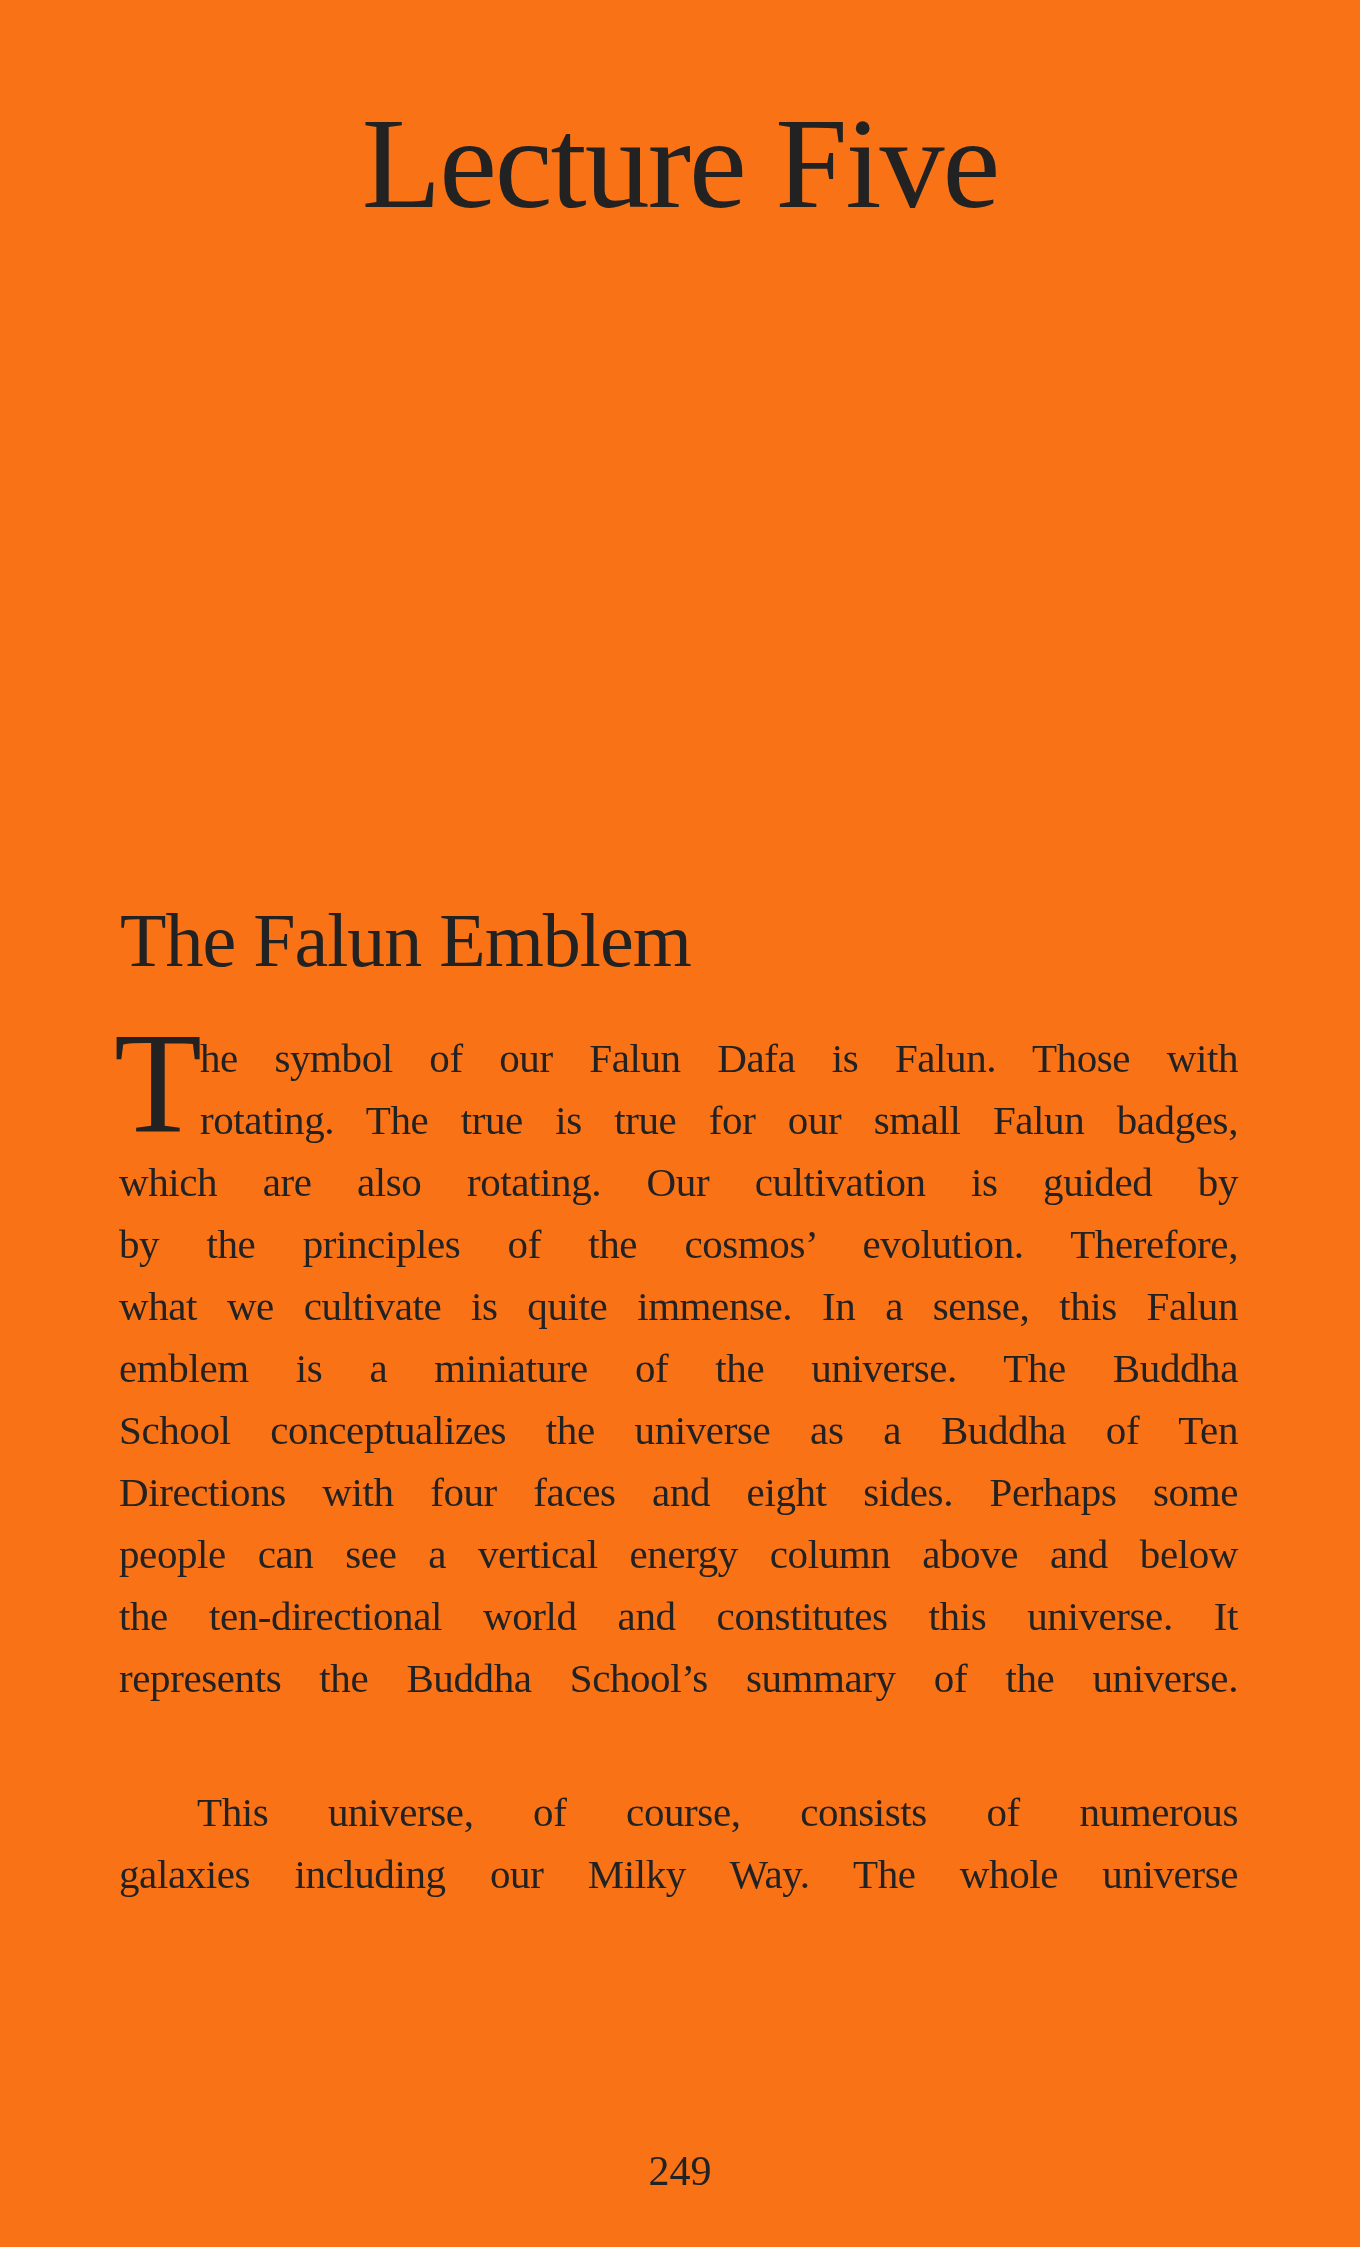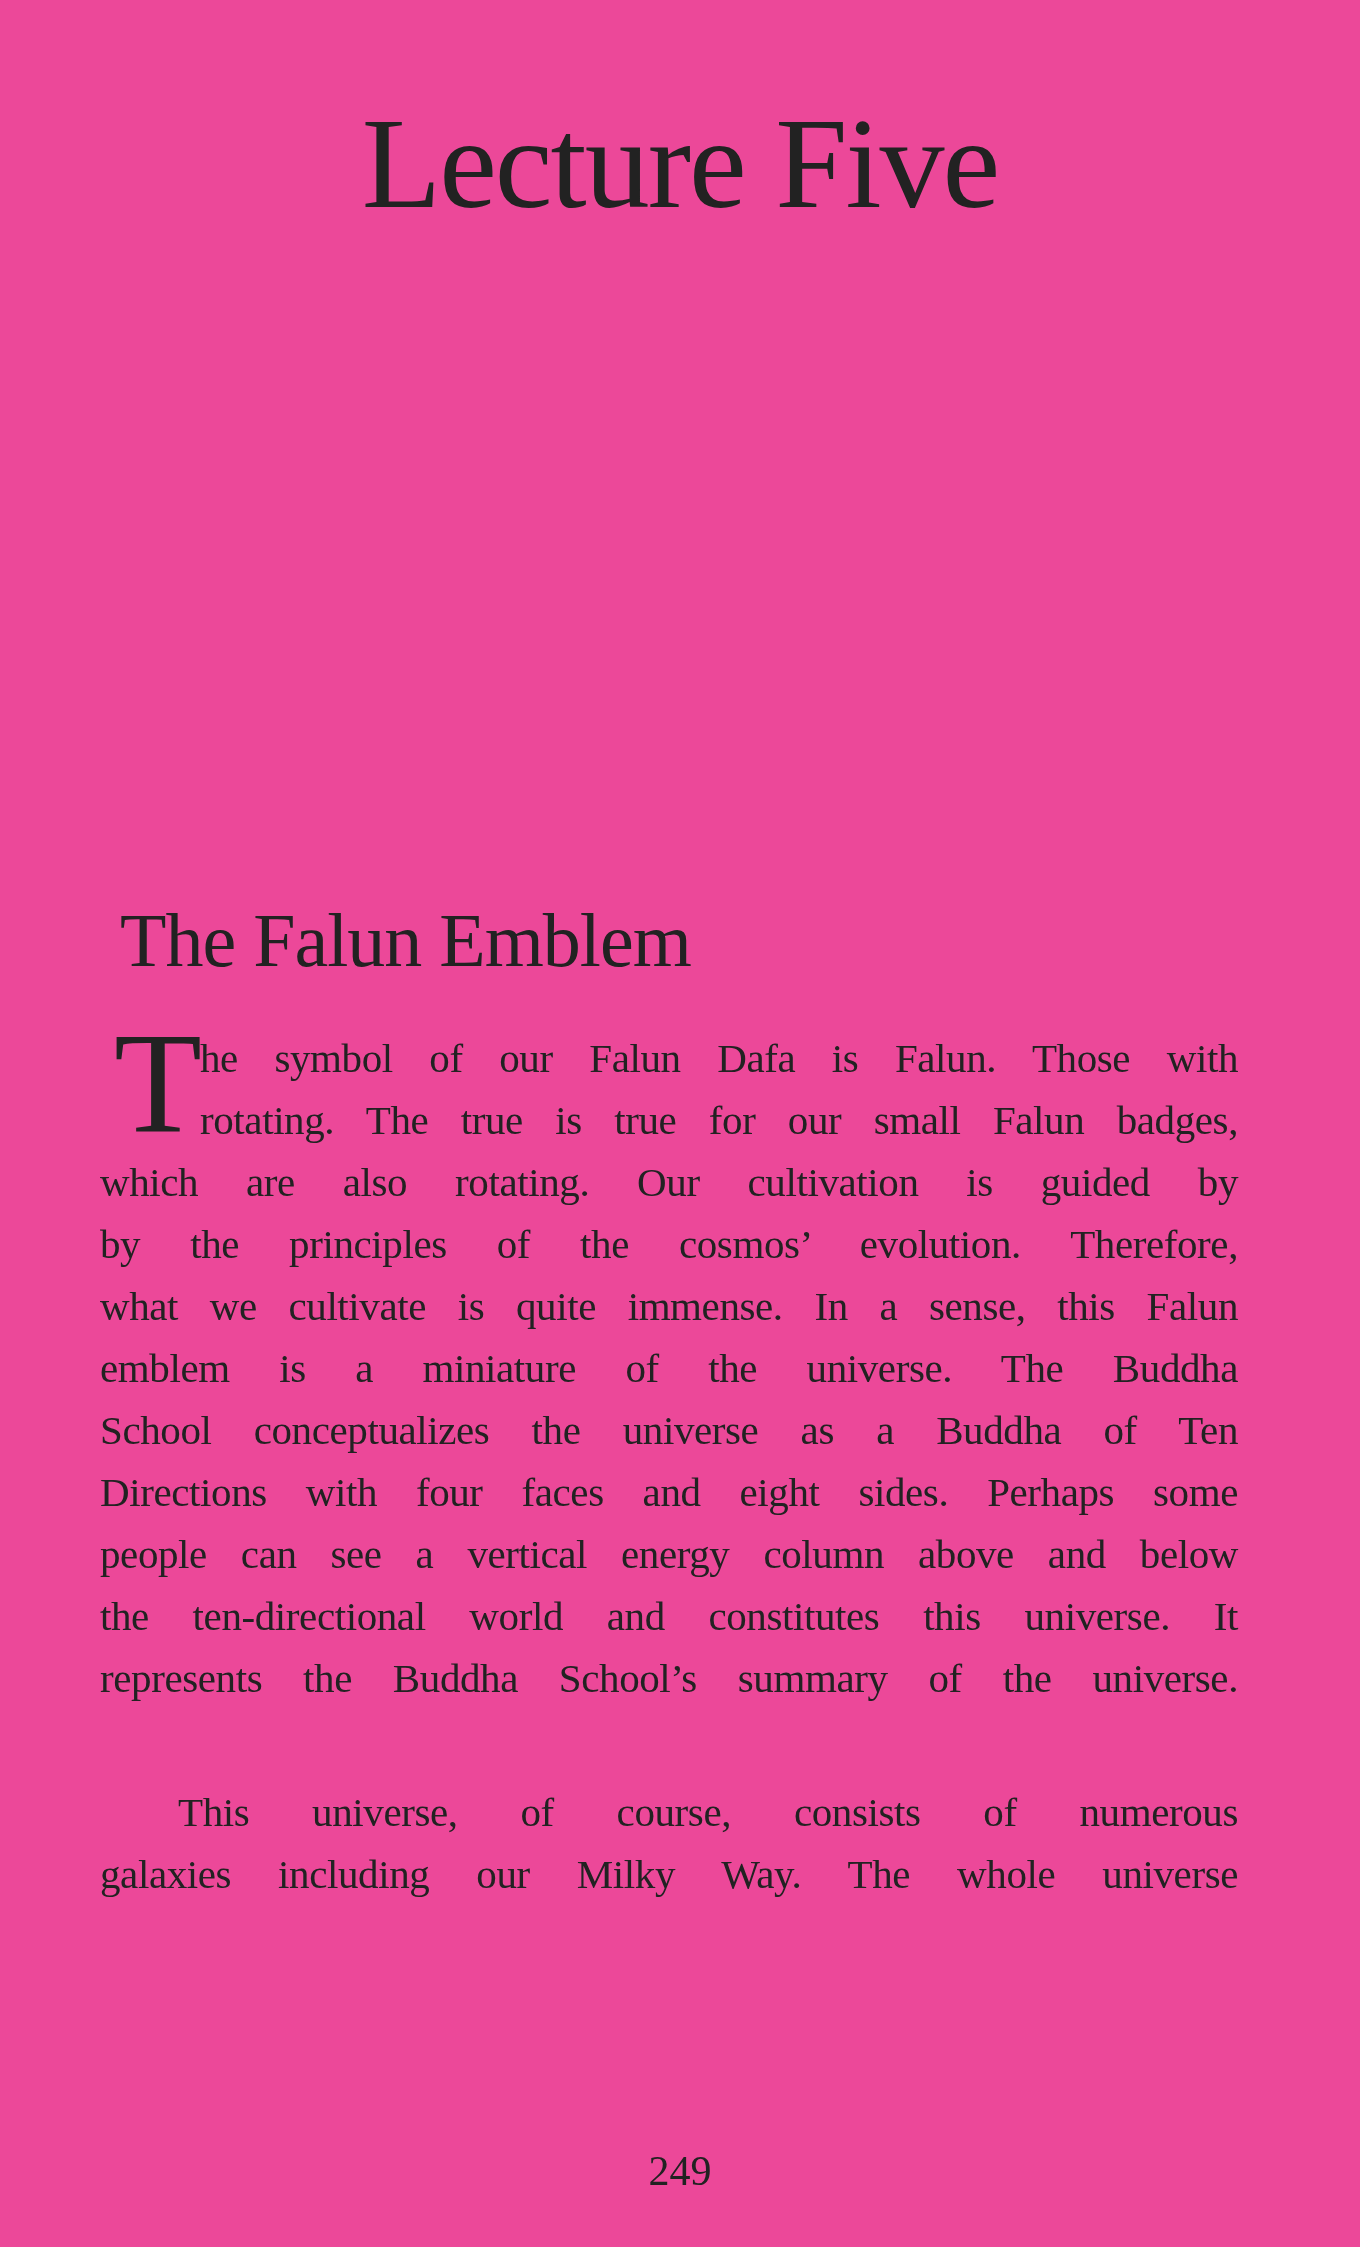--- a/index.html
+++ b/index.html
@@ -48,20 +48,21 @@
   .paragraph { margin: 0; }
   .paragraph + .paragraph { margin-top: 72px; }
   .line {
     height: 62px;
     line-height: 62px;
     font-size: 41px;
     letter-spacing: -0.4px;
     text-align: justify;
     text-align-last: justify;
     white-space: normal;
+    margin-left: 19px;
   }
   .line.indent { padding-left: 78px; }
   .dropcap {
     float: left;
     width: 86px;
     padding-left: 14px;
     height: 116px;
     margin-top: -16px;
     font-size: 144px;
     line-height: 144px;
@@ -74,21 +75,21 @@
     width: 100%;
     text-align: center;
     font-size: 42px;
     line-height: 1;
     color: #222222;
   }
 </style>
 </head>
 <body style="background: rgb(255, 255, 255);">
 
-<div class="page" style="color: rgb(34, 34, 34); background: #ec4899;">
+<div class="page" style="color: rgb(34, 34, 34); background: #f97316;">
   <h1 class="chapter-title">Lecture Five</h1>
 
   <h2 class="section-heading">The Falun Emblem</h2>
 
   <div class="body-text">
       <div class="paragraph">
         <span class="dropcap">T</span>
         <div class="line">he symbol of our Falun Dafa is Falun. Those with</div>
         <div class="line">rotating. The true is true for our small Falun badges,</div>
         <div class="line">which are also rotating. Our cultivation is guided by</div>

